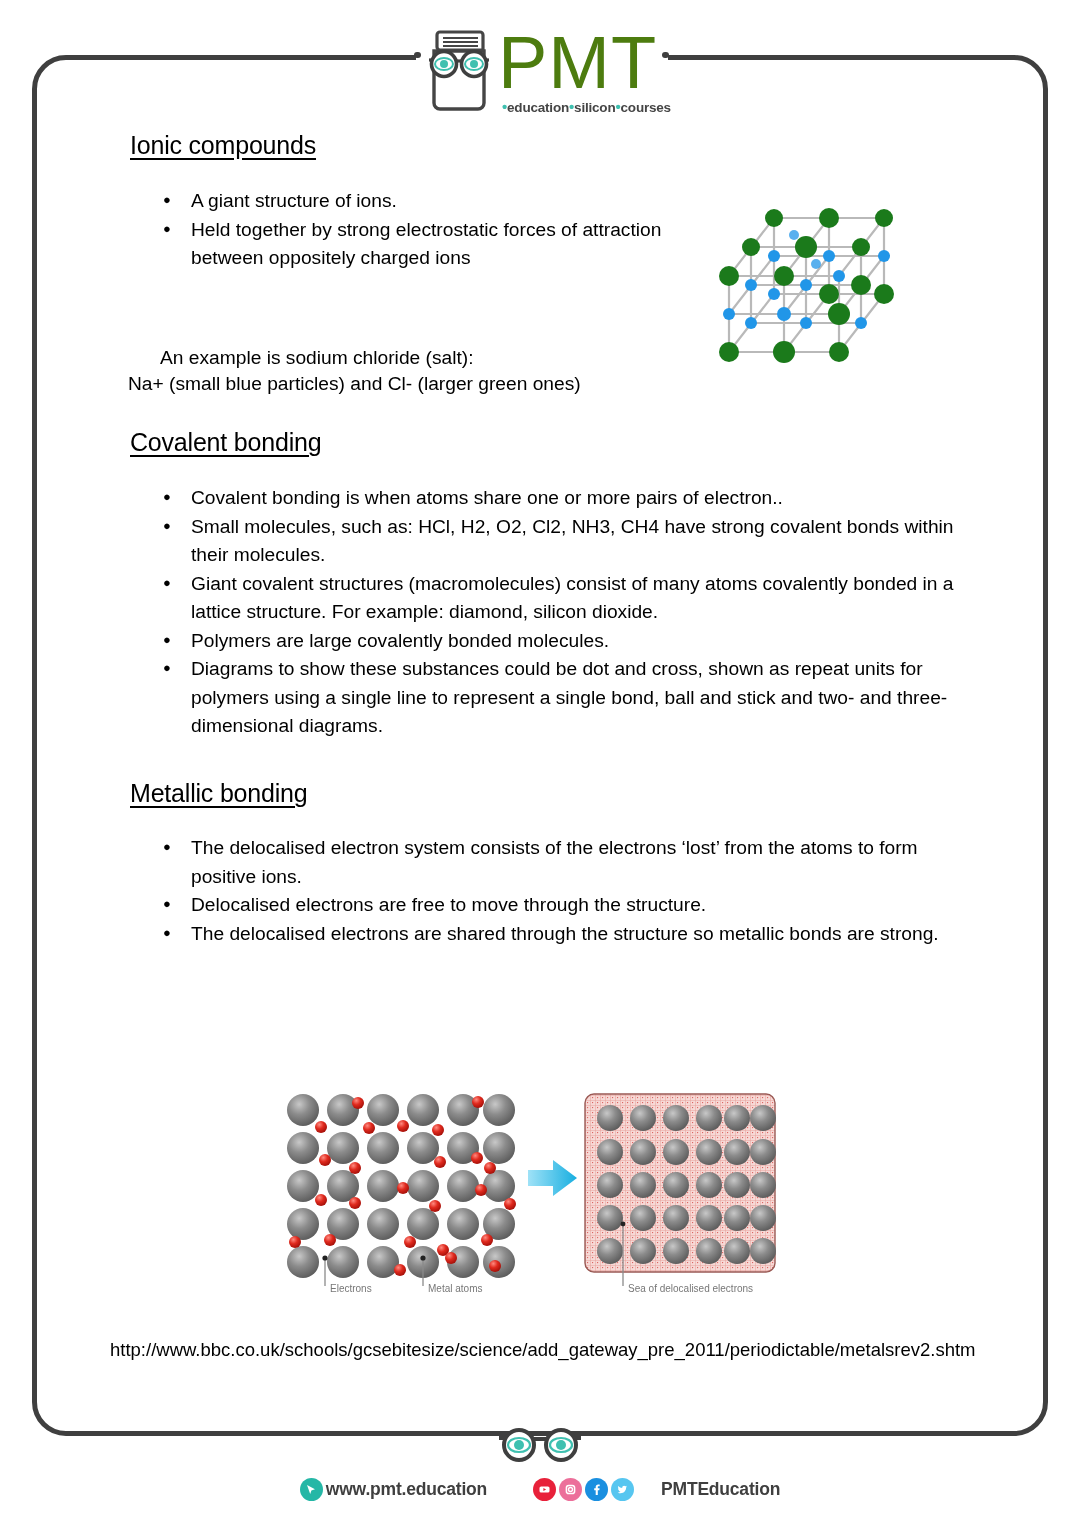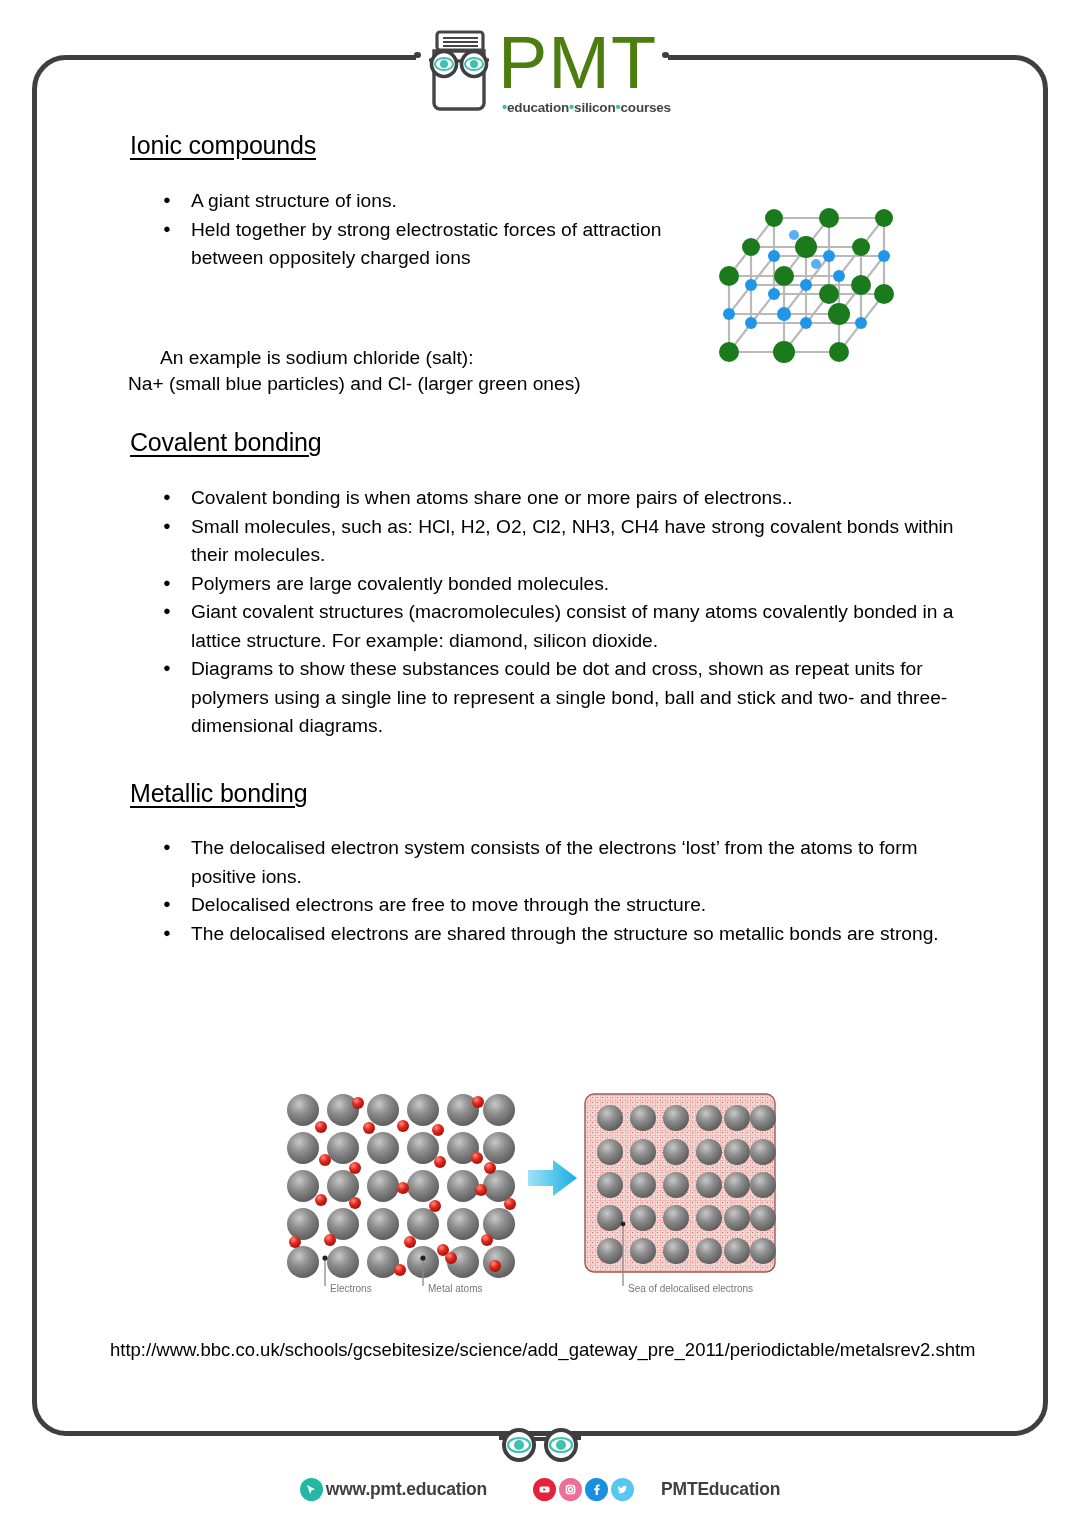--- a/index.html
+++ b/index.html
@@ -304,24 +304,24 @@
         <circle cx="90" cy="133" r="6"></circle>
       <circle cx="58" cy="104" r="6"></circle>
       <circle cx="78" cy="45" r="5" opacity="0.75"></circle>
       <circle cx="100" cy="74" r="5" opacity="0.75"></circle>
     </g>
   </svg>
 
   <h2 class="section-title" style="left:130px; top:428px;">Covalent bonding</h2>
 
   <ul class="bullets" style="left:155px; top:484px; width:800px;">
-    <li>Covalent bonding is when atoms share one or more pairs of electrons..</li>
+    <li>Covalent bonding is when atoms share one or more pairs of electron..</li>
     <li>Small molecules, such as: HCl, H2, O2, Cl2, NH3, CH4 have strong covalent bonds within their molecules.</li>
+    <li>Giant covalent structures (macromolecules) consist of many atoms covalently bonded in a lattice structure. For example: diamond, silicon dioxide.</li>
     <li>Polymers are large covalently bonded molecules.</li>
-    <li>Giant covalent structures (macromolecules) consist of many atoms covalently bonded in a lattice structure. For example: diamond, silicon dioxide.</li>
     <li>Diagrams to show these substances could be dot and cross, shown as repeat units for polymers using a single line to represent a single bond, ball and stick and two- and three-dimensional diagrams.</li>
   </ul>
 
   <h2 class="section-title" style="left:130px; top:779px;">Metallic bonding</h2>
 
   <ul class="bullets" style="left:155px; top:834px; width:790px;">
     <li>The delocalised electron system consists of the electrons ‘lost’ from the atoms to form positive ions.</li>
     <li>Delocalised electrons are free to move through the structure.</li>
     <li>The delocalised electrons are shared through the structure so metallic bonds are strong.</li>
   </ul>

